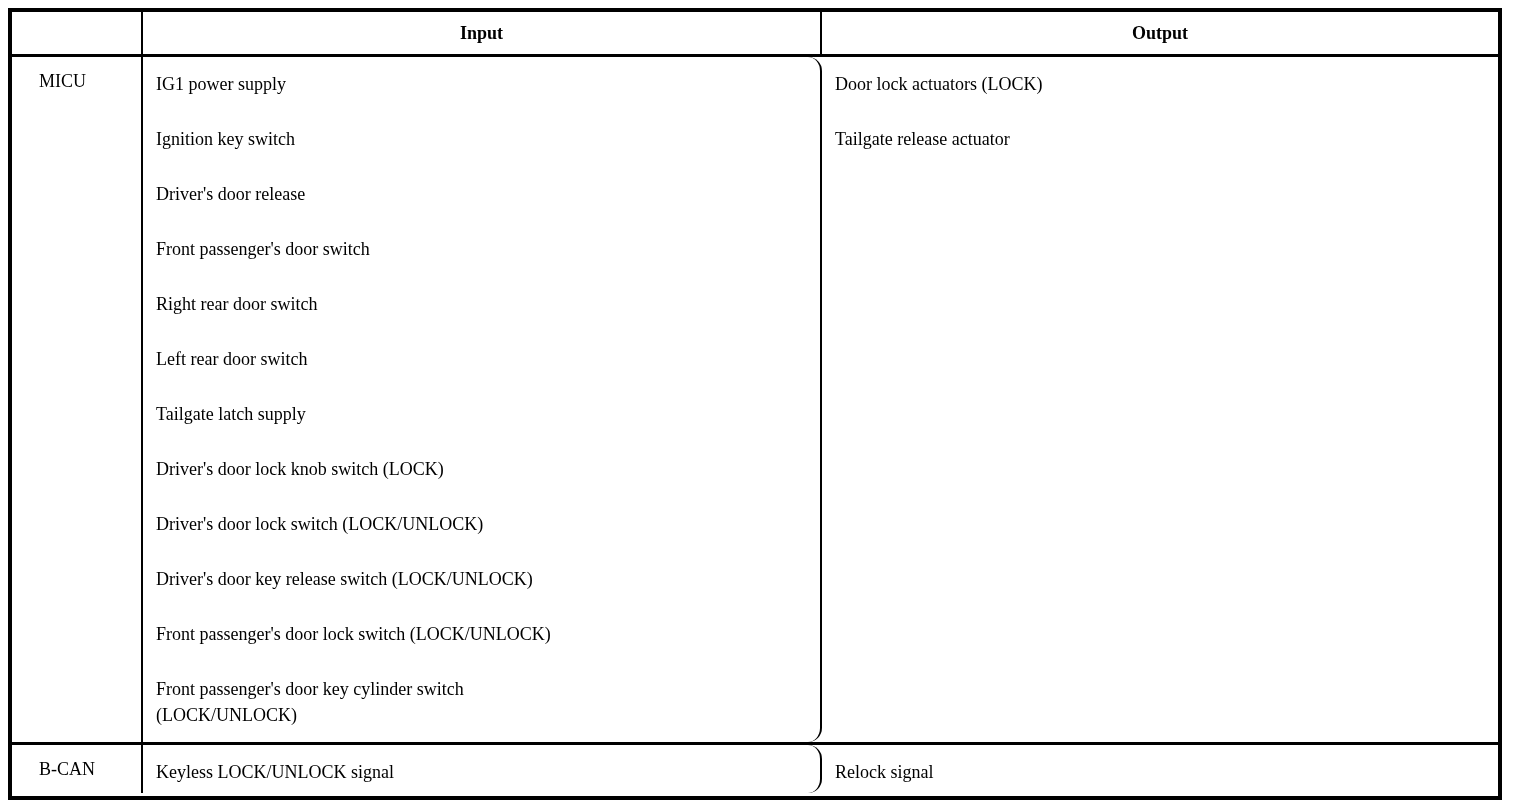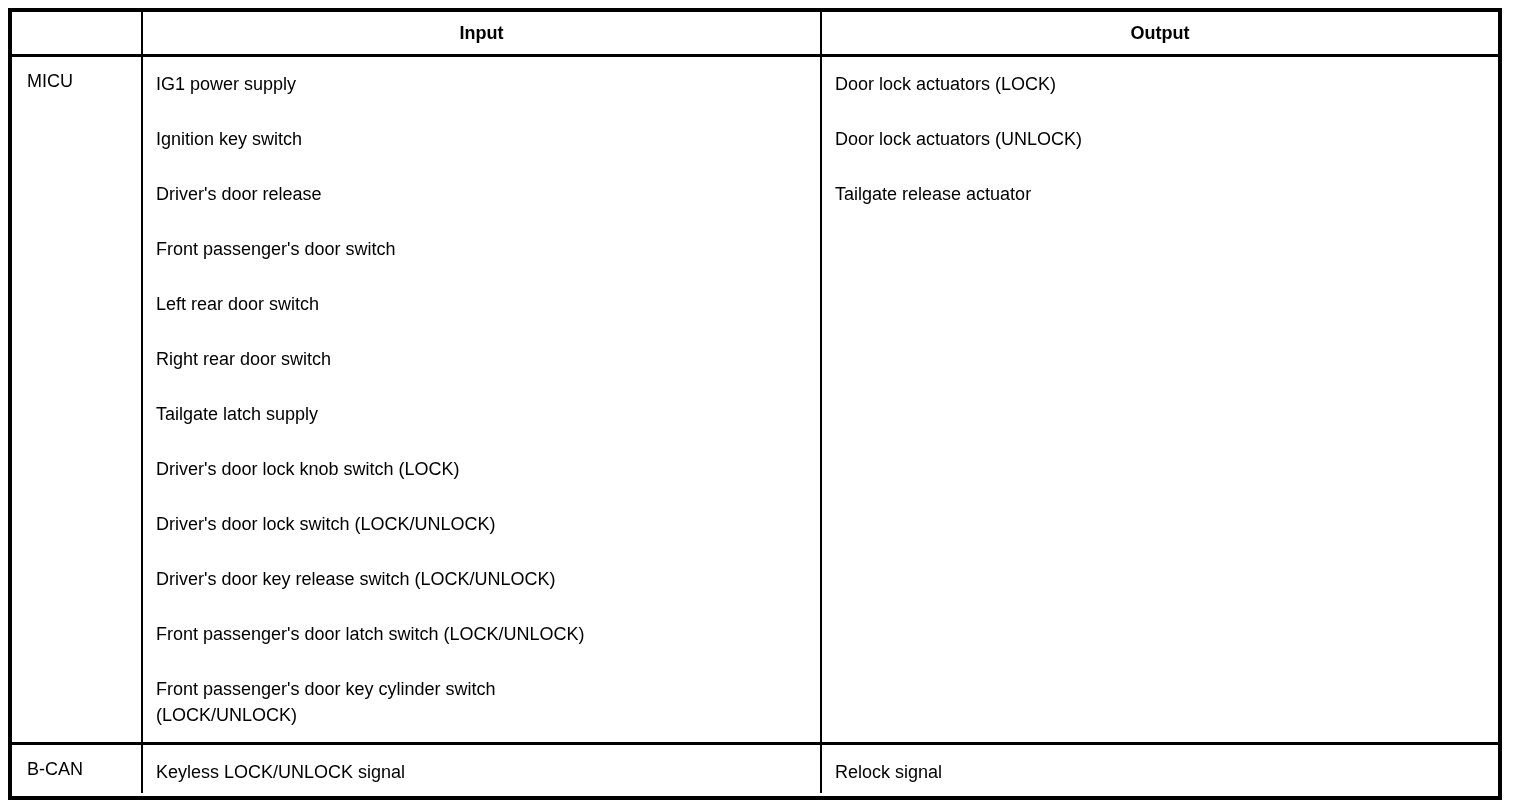--- a/index.html
+++ b/index.html
@@ -8,21 +8,21 @@
     background: #ffffff;
     width: 1520px;
     height: 808px;
     overflow: hidden;
   }
   .page {
     position: relative;
     width: 1520px;
     height: 808px;
     background: #ffffff;
-    font-family: Liberation Sans, sans-serif;
+    font-family: Liberation Serif, serif;
     color: #000000;
   }
   .io-table {
     position: absolute;
     left: 8px;
     top: 8px;
     width: 1494px;
     height: 792px;
     border: 4px solid #000000;
     box-sizing: border-box;
@@ -53,23 +53,24 @@
   .tcell:last-child { border-right: none; }
   .hcell {
     display: flex;
     align-items: center;
     justify-content: center;
     font-weight: bold;
     font-size: 18px;
   }
   .cell-pad {
     padding: 14px 10px 0 13px;
+    border-radius: 14px;
   }
   .label-cell {
-    padding: 14px 6px 0 15px;
+    padding: 14px 6px 0 27px;
   }
   .item {
     margin: 0 0 29px 0;
     line-height: 26px;
     white-space: pre-line;
   }
 </style>
 </head>
 <body>
 
@@ -90,33 +91,32 @@
 
     <div class="trow trow-micu">
       <div class="tcell label-cell">
         <span>MICU</span>
       </div>
       <div class="tcell cell-pad">
         <p class="item">IG1 power supply</p>
         <p class="item">Ignition key switch</p>
         <p class="item">Driver's door release</p>
         <p class="item">Front passenger's door switch</p>
+        <p class="item">Right rear door switch</p>
         <p class="item">Left rear door switch</p>
-        <p class="item">Right rear door switch</p>
         <p class="item">Tailgate latch supply</p>
         <p class="item">Driver's door lock knob switch (LOCK)</p>
         <p class="item">Driver's door lock switch (LOCK/UNLOCK)</p>
         <p class="item">Driver's door key release switch (LOCK/UNLOCK)</p>
-        <p class="item">Front passenger's door latch switch (LOCK/UNLOCK)</p>
+        <p class="item">Front passenger's door lock switch (LOCK/UNLOCK)</p>
         <p class="item">Front passenger's door key cylinder switch
 (LOCK/UNLOCK)</p>
       </div>
       <div class="tcell cell-pad">
         <p class="item">Door lock actuators (LOCK)</p>
-        <p class="item">Door lock actuators (UNLOCK)</p>
         <p class="item">Tailgate release actuator</p>
       </div>
     </div>
 
     <div class="trow trow-bcan">
       <div class="tcell label-cell">
         <span>B-CAN</span>
       </div>
       <div class="tcell cell-pad">
         <p class="item">Keyless LOCK/UNLOCK signal</p>

